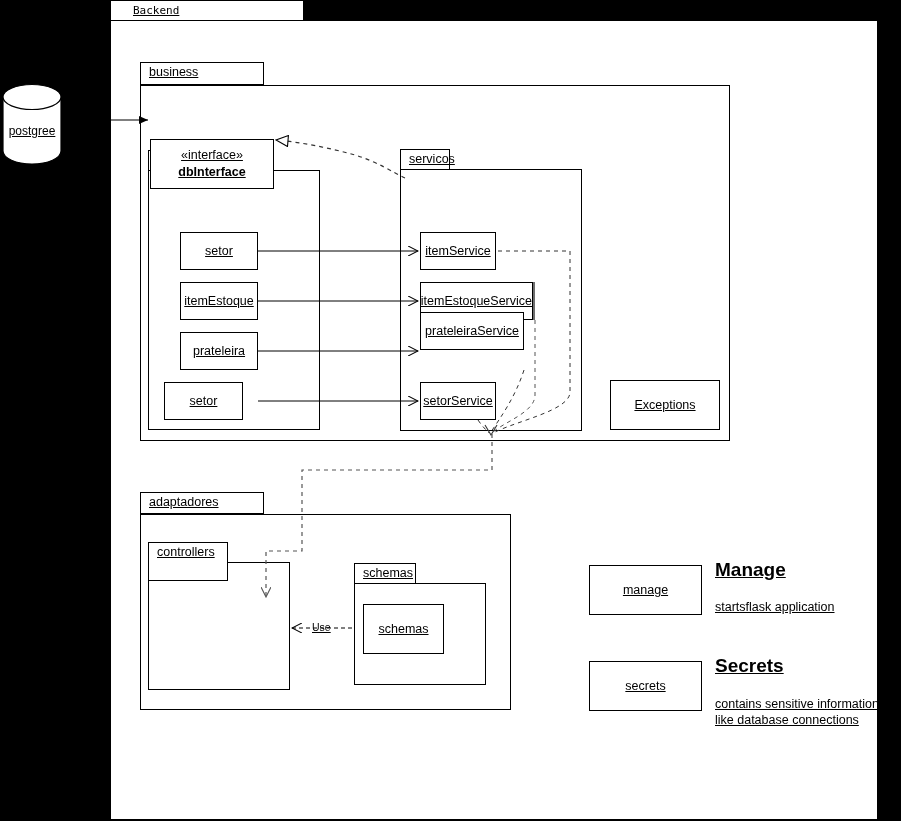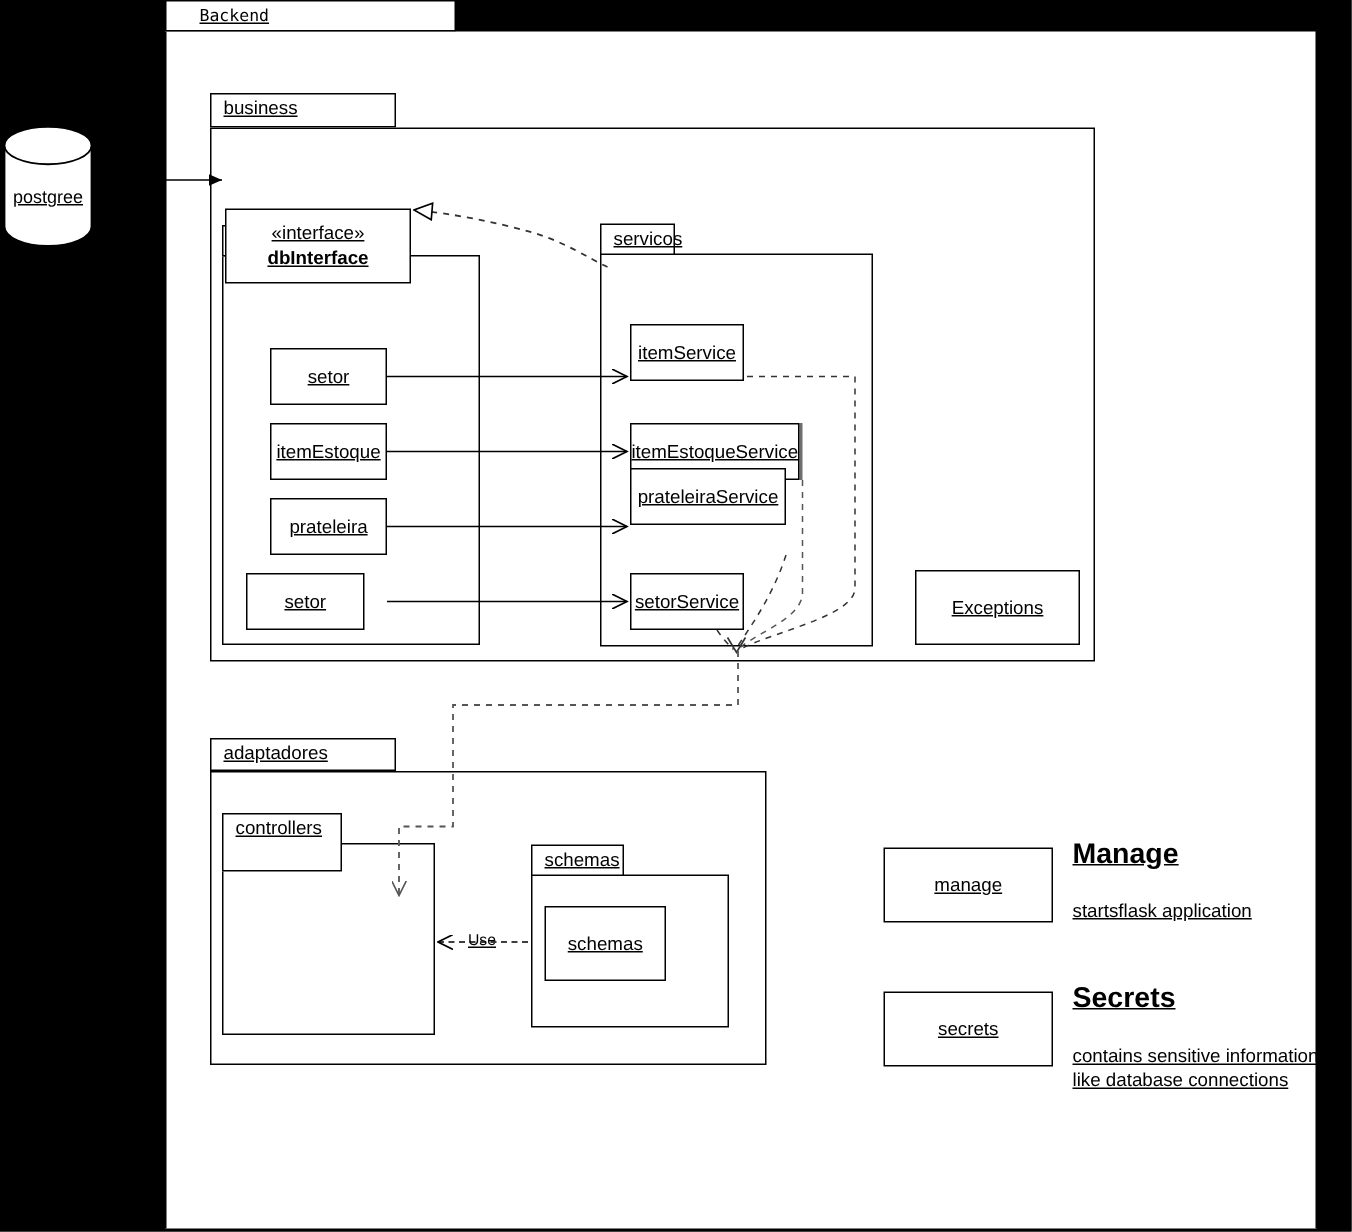--- a/index.html
+++ b/index.html
@@ -163,24 +163,24 @@
   <div class="abs node" style="left:180px; top:282px; width:78px; height:38px;">
     <span>itemEstoque</span>
   </div>
   <div class="abs node" style="left:164px; top:382px; width:79px; height:38px;">
     <span>setor</span>
   </div>
 
   <div class="abs pkg-body" style="left:400px; top:169px; width:182px; height:262px;"></div>
   <div class="abs pkg-tab" style="left:400px; top:149px; width:50px; height:21px;">servicos</div>
 
-  <div class="abs node" style="left:420px; top:216px; width:76px; height:38px;">
+  <div class="abs node" style="left:420px; top:232px; width:76px; height:38px;">
     <span>itemService</span>
   </div>
-  <div class="abs node shadowed" style="left:420px; top:282px; width:113px; height:38px;">
+  <div class="abs node shadowed" style="left:420px; top:282px; width:113px; height:38px;justify-content:flex-end;">
     <span>itemEstoqueService</span>
   </div>
   <div class="abs node" style="left:420px; top:312px; width:104px; height:38px;">
     <span>prateleiraService</span>
   </div>
   <div class="abs node" style="left:420px; top:382px; width:76px; height:38px;">
     <span>setorService</span>
   </div>
 
   <div class="abs node" style="left:610px; top:380px; width:110px; height:50px;">

